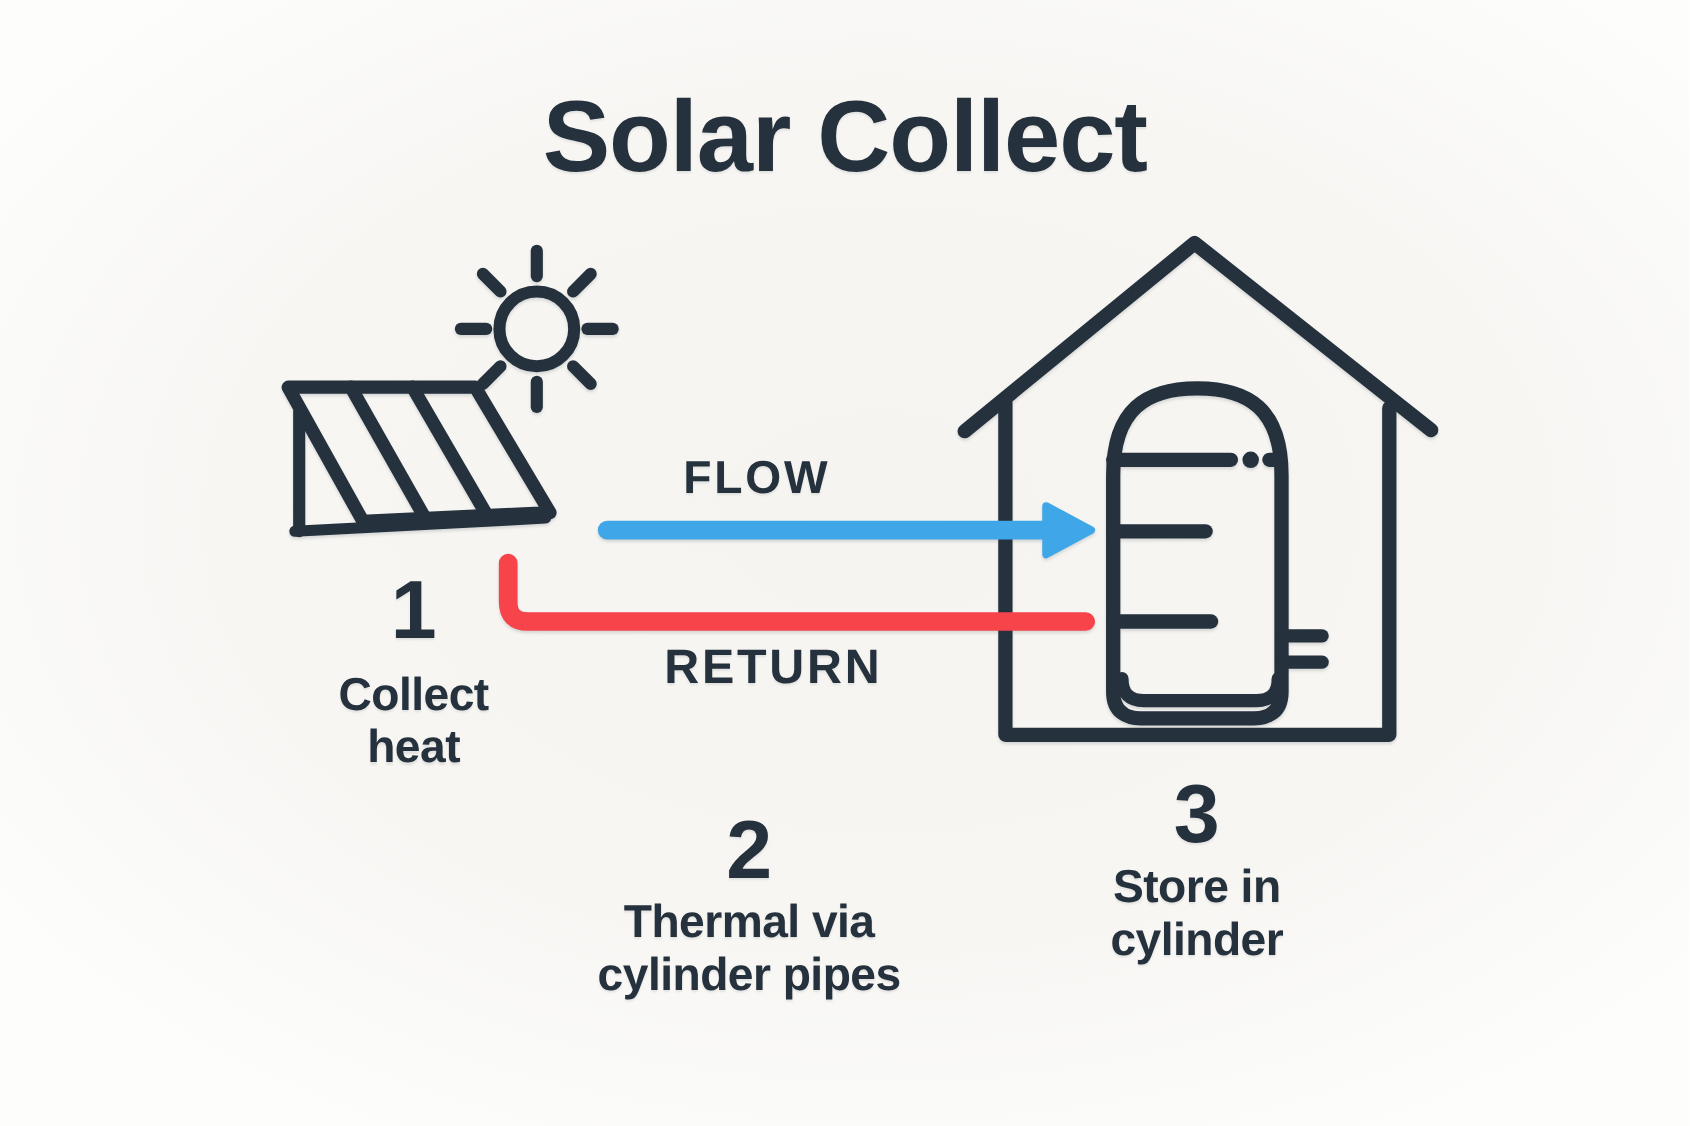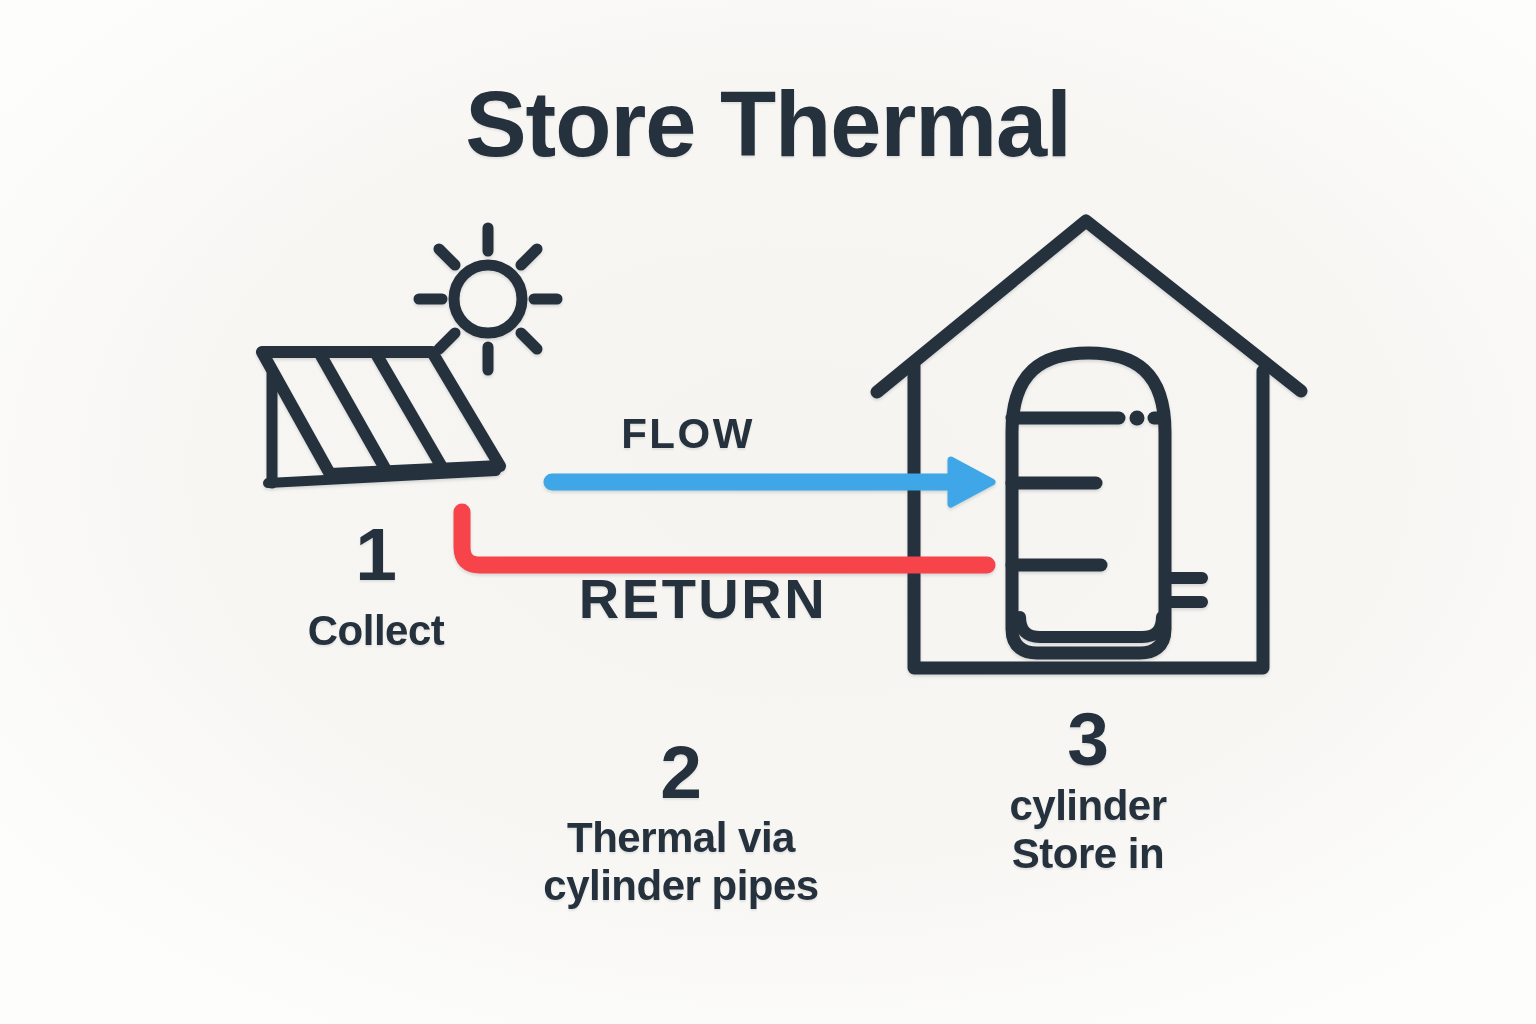--- a/index.html
+++ b/index.html
@@ -33,21 +33,21 @@
   }
 
   .pipe-label {
     font-weight: 700;
     white-space: nowrap;
     letter-spacing: 2.5px;
     text-shadow: 0 2px 2px rgba(40,50,60,0.10);
     text-align: center;
   }
   .flow-label   { left: 688px; top: 410px; font-size: 42px; }
-  .return-label { left: 703px; top: 566px; font-size: 56px; }
+  .return-label { left: 703px; top: 582px; font-size: 44px; }
 
   .step {
     text-align: center;
     text-shadow: 0 2px 2px rgba(40,50,60,0.10);
   }
   .step .step-number {
     font-size: 75px;
     font-weight: 700;
     line-height: 1;
   }
@@ -124,42 +124,43 @@
     <g class="round">
       <path class="stroke-blue" stroke-width="17" d="M552 482 L952 482"></path>
       <path class="fill-blue" stroke-width="7" stroke-linejoin="round" d="M951 460 L992 482 L951 504 Z"></path>
     </g>
 
     <g class="round">
       <path class="stroke-red" stroke-width="17" d="M462 512 L462 547 Q462 565 480 565 L987 565"></path>
     </g>
   </svg>
 
-  <div class="abs centered title">Store Thermal</div>
+  <div class="abs centered title">Solar Collect</div>
 
   <div class="abs centered pipe-label flow-label">FLOW</div>
 
   <div class="abs centered pipe-label return-label">RETURN</div>
 
   <div class="abs step step-1">
     <div class="step-number">1</div>
     <div class="step-label">
       <div>Collect</div>
+      <div>heat</div>
     </div>
   </div>
 
   <div class="abs step step-2">
     <div class="step-number">2</div>
     <div class="step-label">
       <div>Thermal via</div>
       <div>cylinder pipes</div>
     </div>
   </div>
 
   <div class="abs step step-3">
     <div class="step-number">3</div>
     <div class="step-label">
+      <div>Store in</div>
       <div>cylinder</div>
-      <div>Store in</div>
     </div>
   </div>
 
 </div>
 
 </body></html>

